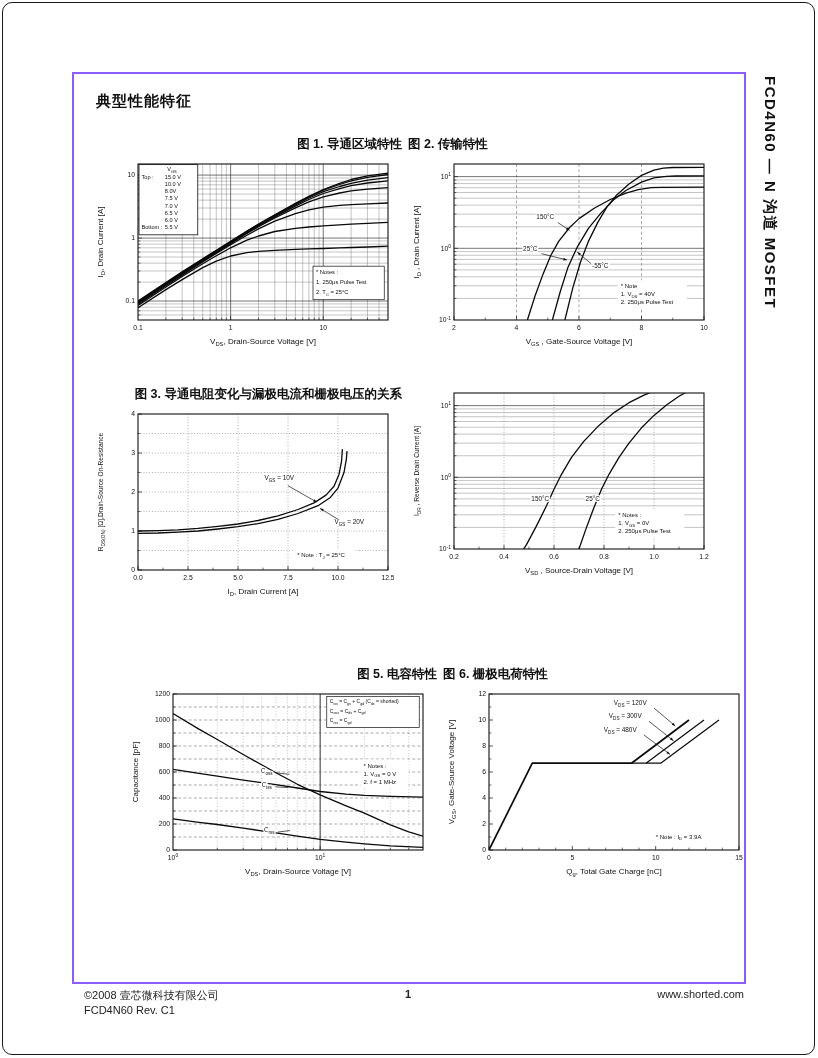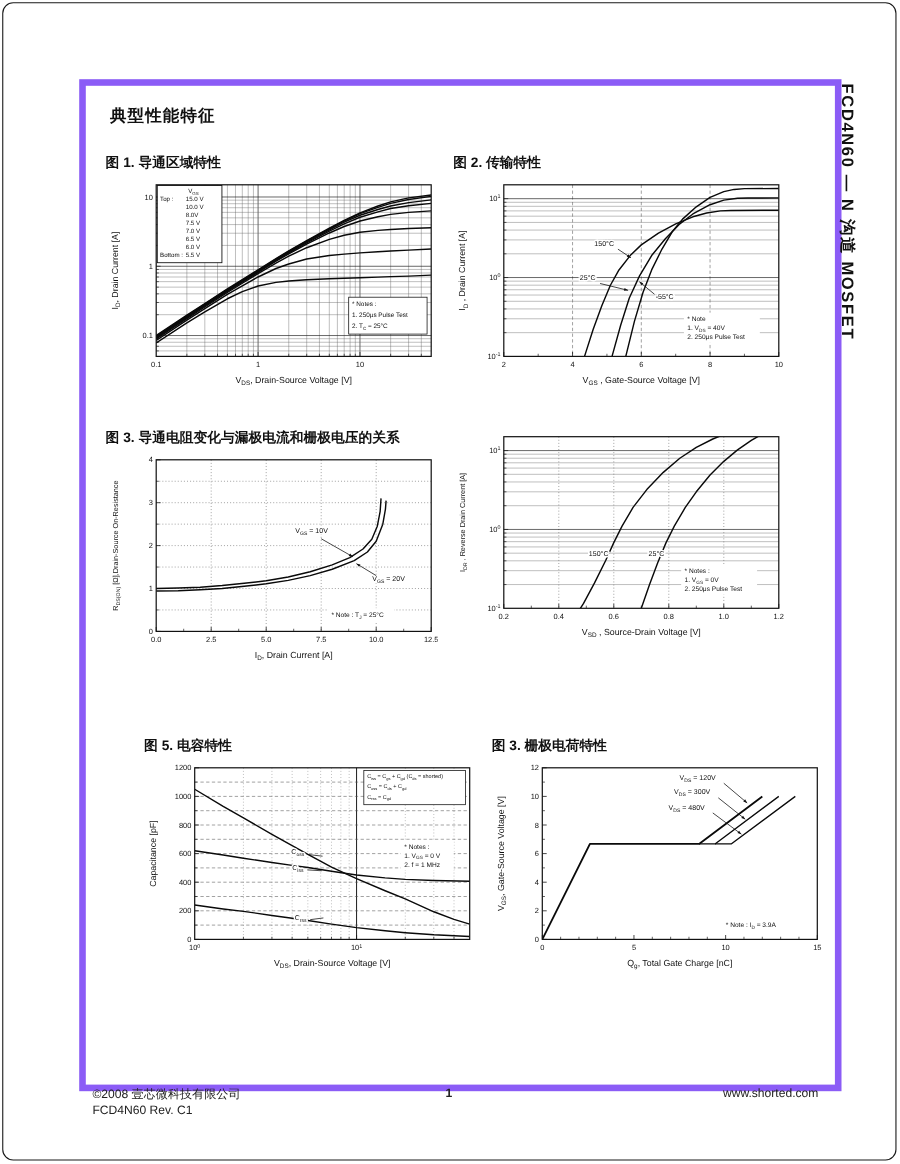--- a/index.html
+++ b/index.html
@@ -1,23 +1,23 @@
 <!DOCTYPE html>
 <html><head>
 <meta charset="utf-8">
 <style>
   html,body{margin:0;padding:0;background:#fff;}
   body{width:818px;height:1058px;position:relative;font-family:"Liberation Sans","DejaVu Sans",sans-serif;color:#111;overflow:hidden;}
   .page-border{position:absolute;left:2px;top:2px;width:811px;height:1051px;border:1.6px solid #1a1a1a;border-radius:10px;pointer-events:none;}
-  .content-box{position:absolute;left:72px;top:72px;width:670px;height:908px;border:6px solid #8b5cf6;padding-left:11px;}
+  .content-box{position:absolute;left:72px;top:72px;width:670px;height:908px;border:2px solid #8b5cf6;}
   .page-title{position:absolute;left:22px;top:18px;font-size:15px;font-weight:bold;margin:0;letter-spacing:1px;}
   .fig{position:absolute;width:310px;}
   .fig h3{font-size:12.5px;font-weight:bold;margin:0 0 4px 0;white-space:nowrap;}
   .fig svg{display:block;}
-  .col0{left:18px;}
+  .col0{left:18px;text-align:right;}
   .col1{left:334px;}
   .row0{top:62px;}
   .row1{top:312px;}
   .row2{top:592px;margin-left:35px;}
   svg text{font-family:"Liberation Sans","DejaVu Sans",sans-serif;fill:#111;}
   .side-label{position:absolute;left:779px;top:76px;width:600px;transform:rotate(90deg);transform-origin:0 0;font-size:15px;font-weight:bold;letter-spacing:1.5px;white-space:nowrap;}
   .footer{position:absolute;left:72px;top:988px;width:672px;font-size:11px;color:#222;}
   .f-left{position:absolute;left:12px;top:0;line-height:15px;}
   .f-center{position:absolute;left:0;right:0;top:0;text-align:center;font-weight:bold;}
   .f-right{position:absolute;right:0;top:0;}
@@ -472,21 +472,21 @@
         <text x="43" y="113.4" font-size="6.8" text-anchor="end"><tspan>400</tspan></text>
         <text x="43" y="87.4" font-size="6.8" text-anchor="end"><tspan>600</tspan></text>
         <text x="43" y="61.4" font-size="6.8" text-anchor="end"><tspan>800</tspan></text>
         <text x="43" y="35.4" font-size="6.8" text-anchor="end"><tspan>1000</tspan></text>
         <text x="43" y="9.4" font-size="6.8" text-anchor="end"><tspan>1200</tspan></text>
         <text x="171" y="187" font-size="8" text-anchor="middle"><tspan>V</tspan><tspan dy="2.24" font-size="5.8">DS</tspan><tspan dy="-2.24">, Drain-Source Voltage [V]</tspan></text>
         <text x="11" y="85" font-size="8" text-anchor="middle" transform="rotate(-90 11 85)"><tspan>Capacitance [pF]</tspan></text>
       </svg>
   </div>
   <div class="fig col1 row2">
-    <h3>图 3. 栅极电荷特性</h3>
+    <h3>图 6. 栅极电荷特性</h3>
     <svg id="fig-svg-5" width="302" height="212">
         <line x1="46" y1="163" x2="46" y2="159" stroke="#111" stroke-width="0.7"></line>
         <line x1="129.33333333333331" y1="163" x2="129.33333333333331" y2="159" stroke="#111" stroke-width="0.7"></line>
         <line x1="212.66666666666666" y1="163" x2="212.66666666666666" y2="159" stroke="#111" stroke-width="0.7"></line>
         <line x1="296" y1="163" x2="296" y2="159" stroke="#111" stroke-width="0.7"></line>
         <line x1="62.66666666666667" y1="163" x2="62.66666666666667" y2="160.6" stroke="#111" stroke-width="0.6"></line>
         <line x1="79.33333333333334" y1="163" x2="79.33333333333334" y2="160.6" stroke="#111" stroke-width="0.6"></line>
         <line x1="96" y1="163" x2="96" y2="160.6" stroke="#111" stroke-width="0.6"></line>
         <line x1="112.66666666666667" y1="163" x2="112.66666666666667" y2="160.6" stroke="#111" stroke-width="0.6"></line>
         <line x1="146" y1="163" x2="146" y2="160.6" stroke="#111" stroke-width="0.6"></line>

